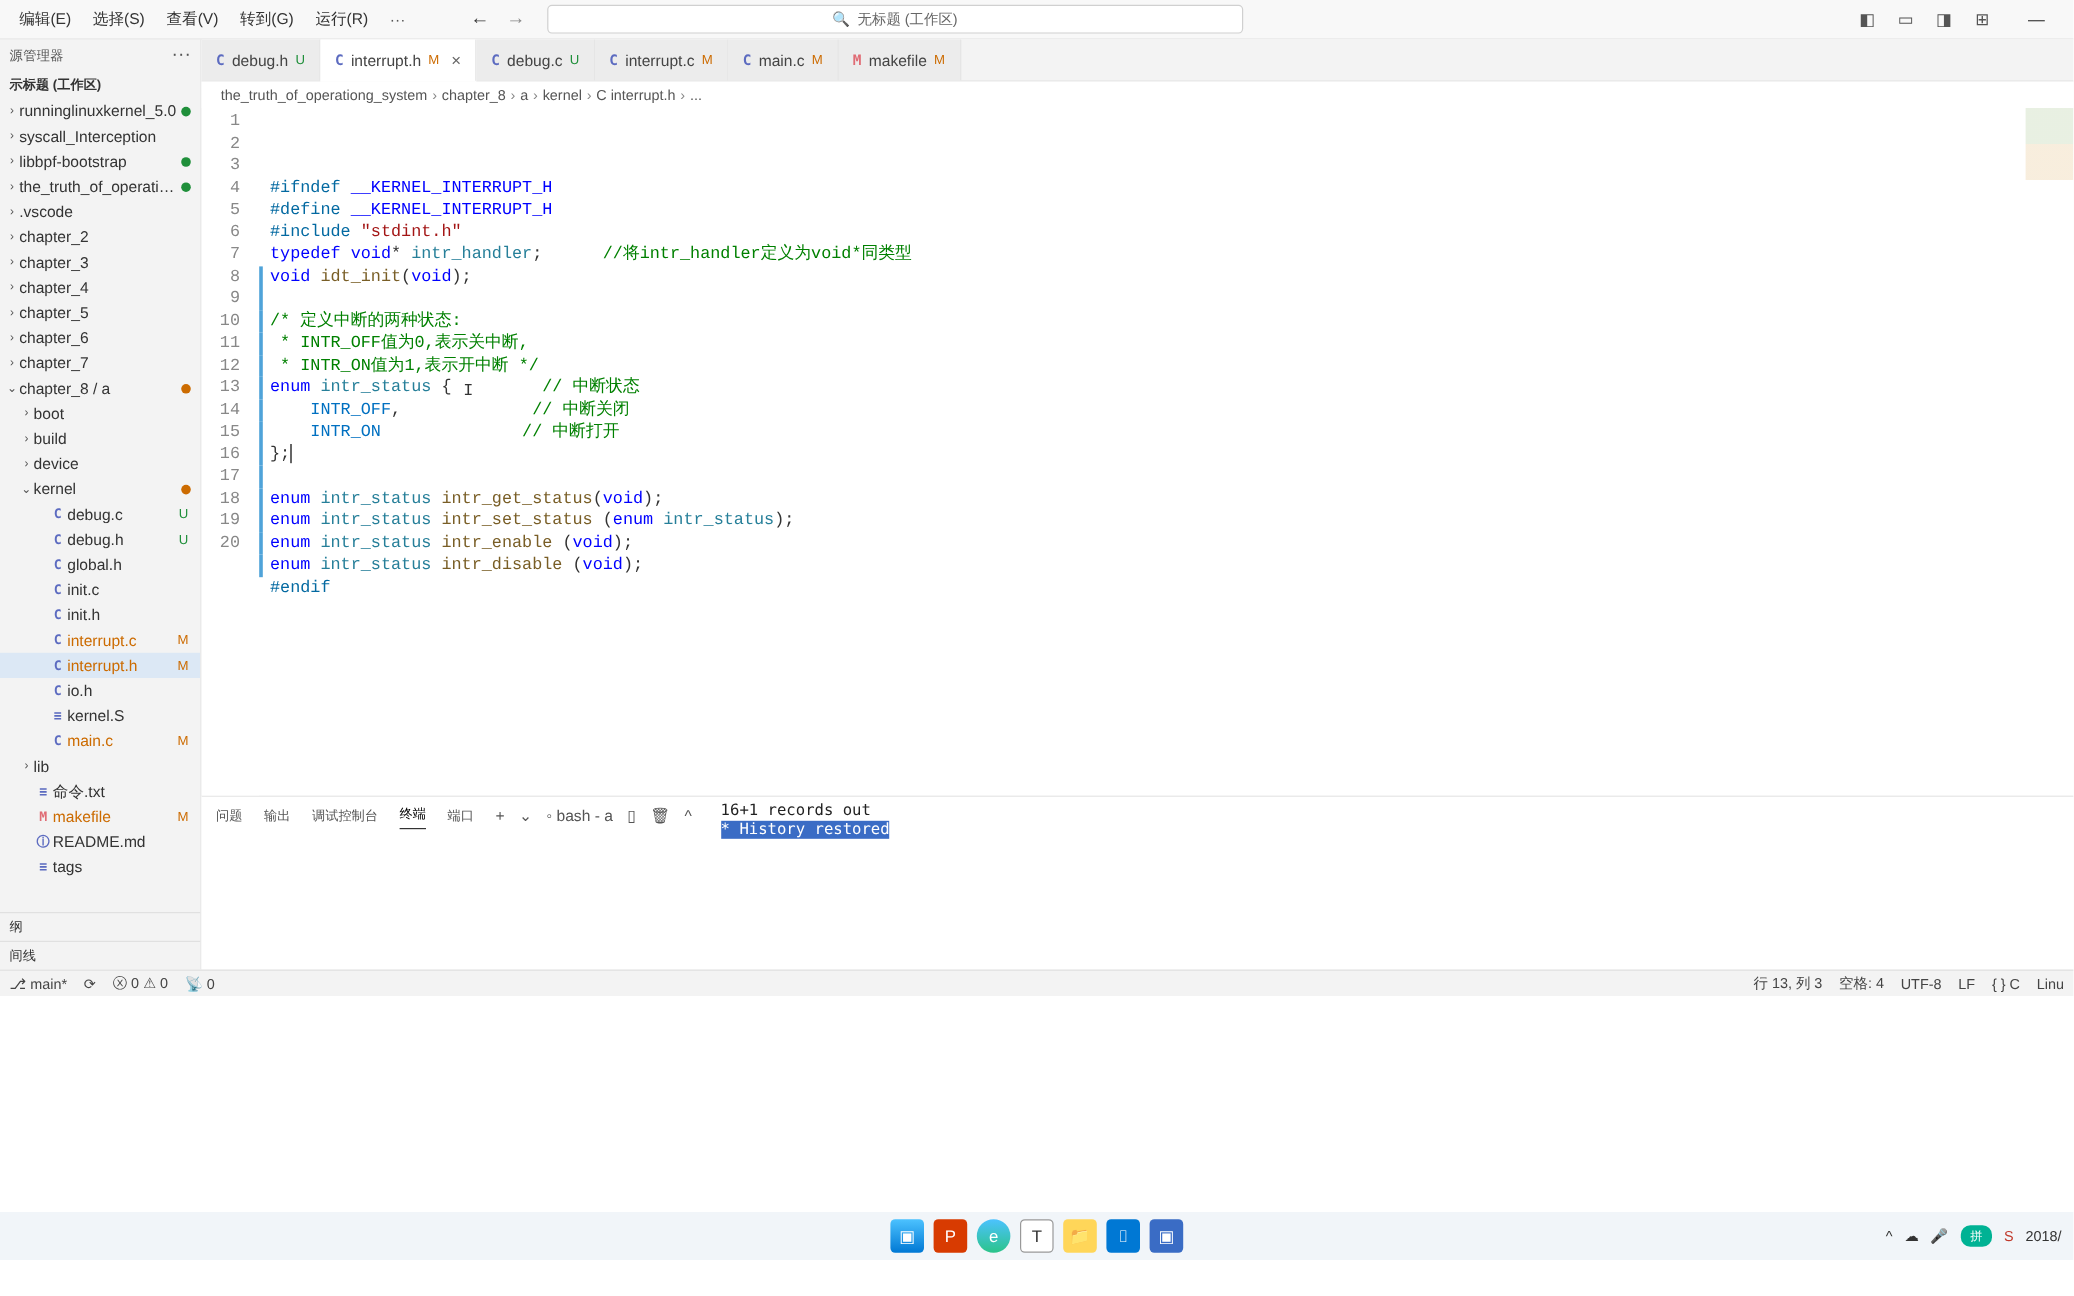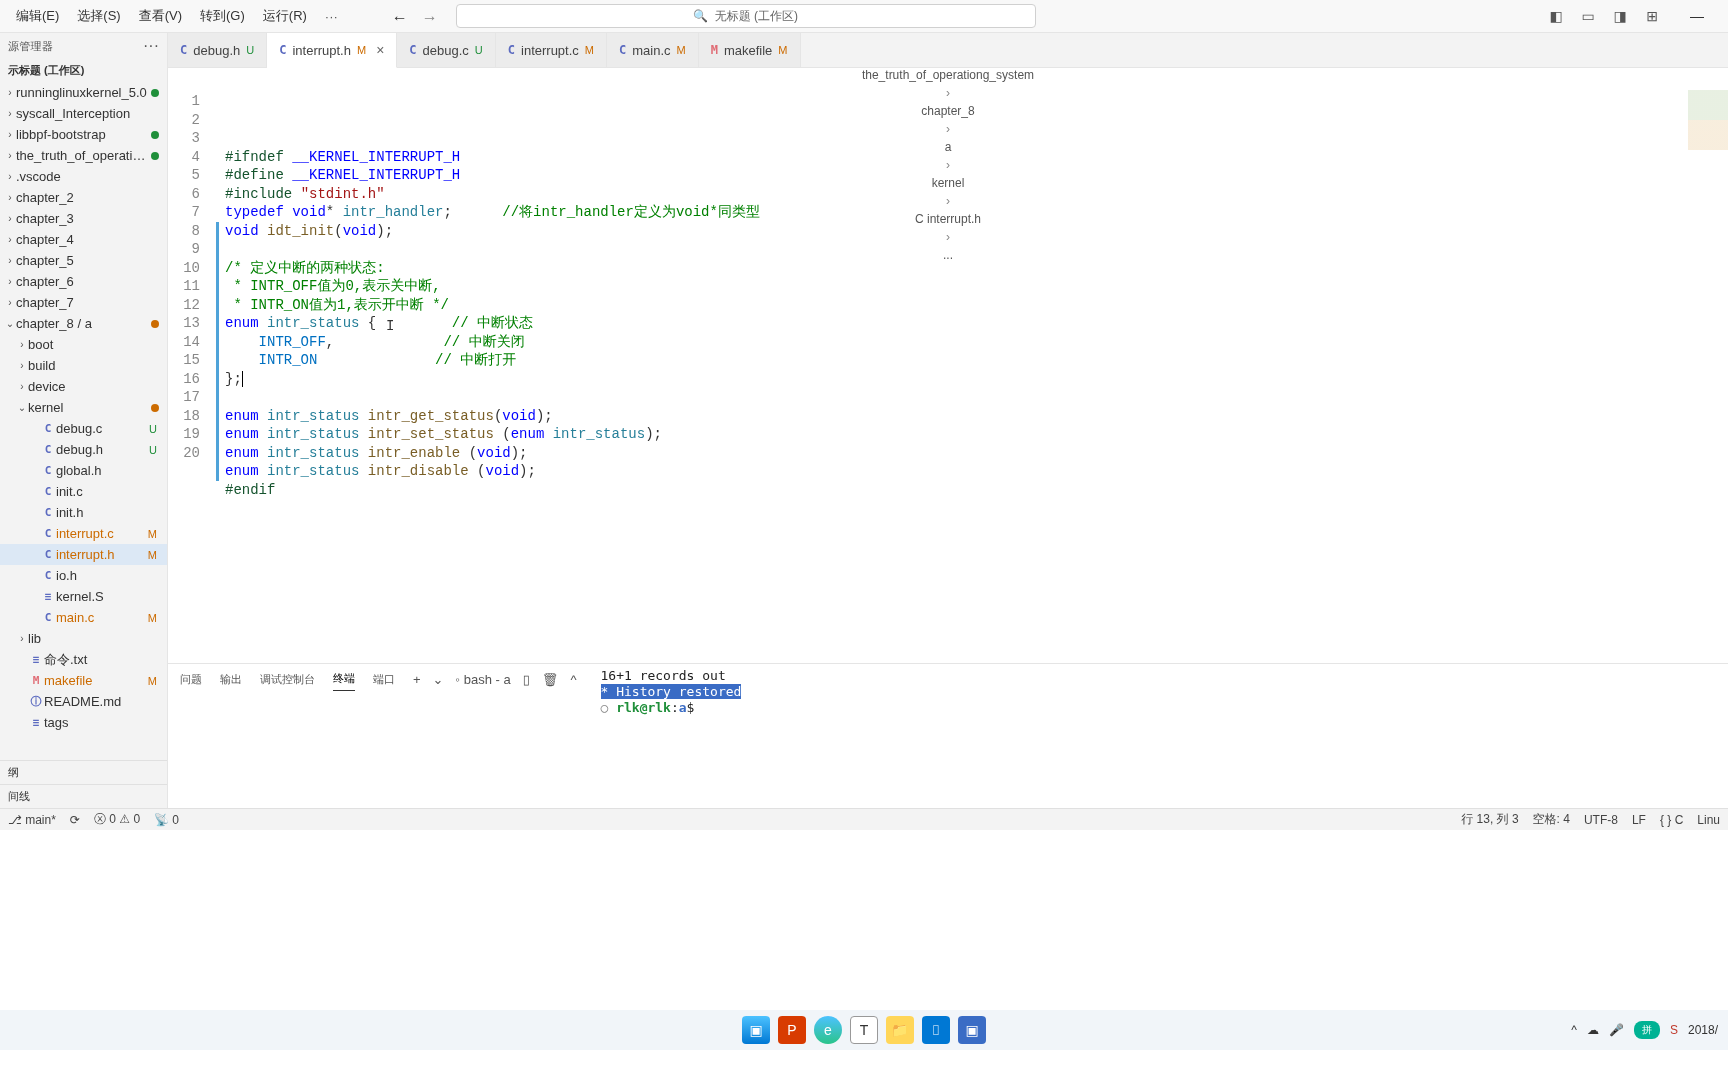--- a/index.html
+++ b/index.html
@@ -47,32 +47,32 @@
 
 
 .tabs { display: flex; height: 35px; background: #f3f3f3; border-bottom: 1px solid #e5e5e5; }
 .tab { display: flex; align-items: center; gap: 6px; padding: 0 12px; border-right: 1px solid #e5e5e5; cursor: pointer; background: #ececec; font-size: 13px; color: #444; }
 .tab.active { background: #fff; border-bottom: 1px solid #fff; margin-bottom: -1px; }
 .tab-icon { font-family: monospace; font-weight: 600; font-size: 12px; }
 .tab-badge { font-size: 11px; }
 .tab-close { color: #666; font-size: 14px; margin-left: 4px; }
 
 
-.breadcrumbs { display: flex; align-items: center; height: 22px; padding: 0 16px; font-size: 12px; color: #555; gap: 4px; background: #fff; flex-direction: column; }
+.breadcrumbs { display: flex; align-items: center; height: 22px; padding: 0 16px; font-size: 12px; color: #555; gap: 4px; background: #fff; }
 .crumb { cursor: pointer; }
 .crumb-sep { color: #888; }
 
 
 .editor-wrap { flex: 1; display: flex; position: relative; font-family: "Consolas", "Courier New", monospace; font-size: 14px; line-height: 18.5px; overflow: hidden; }
 .gutter { width: 48px; text-align: right; padding-right: 16px; color: #888; background: #fff; user-select: none; padding-top: 2px; }
 .gutter-line { height: 18.5px; }
 .code { flex: 1; padding-top: 2px; position: relative; white-space: pre; }
 .code-line { height: 18.5px; padding-left: 6px; border-left: 3px solid transparent; }
 .code-line.mod { border-left-color: #4fa3d9; }
-.tok-pp { color: #14532d; }
+.tok-pp { color: #0369a1; }
 .tok-macro { color: #0000ff; }
 .tok-kw { color: #0000ff; }
 .tok-type { color: #267f99; }
 .tok-fn { color: #795e26; }
 .tok-str { color: #a31515; }
 .tok-cmt { color: #008000; }
 .tok-enum { color: #0070c1; }
 .cursor-caret { display:inline-block; width:1px; height:16px; background:#000; vertical-align:middle; }
 .text-cursor { position: absolute; left: 170px; top: 227px; font-size: 14px; color: #333; }
 .minimap { position: absolute; right: 0; top: 0; width: 40px; height: 60px; background: linear-gradient(#d9e6cf 0 50%, #f3e2c7 50% 100%); opacity: 0.6; }
@@ -384,21 +384,20 @@
             <span>◦ <span>bash - a</span></span>
             <span>▯</span>
             <span>🗑</span>
             <span>^</span>
           </div>
         </div>
         <div class="term" id="term">
             <div>16+1 records out</div>
             <div><span class="term-highlight">*   History restored  </span></div>
             <div></div>
-            <div><span style="color:#888">○ </span><span class="term-user">rlk@rlk</span>:<span class="term-path">a</span>$</div>
           </div>
       </div>
     </div>
   </div>
 
   <div class="statusbar">
     <span>⎇ <span>main*</span></span>
     <span>⟳</span>
     <span>ⓧ <span>0</span> ⚠ <span>0</span></span>
     <span>📡 <span>0</span></span>

